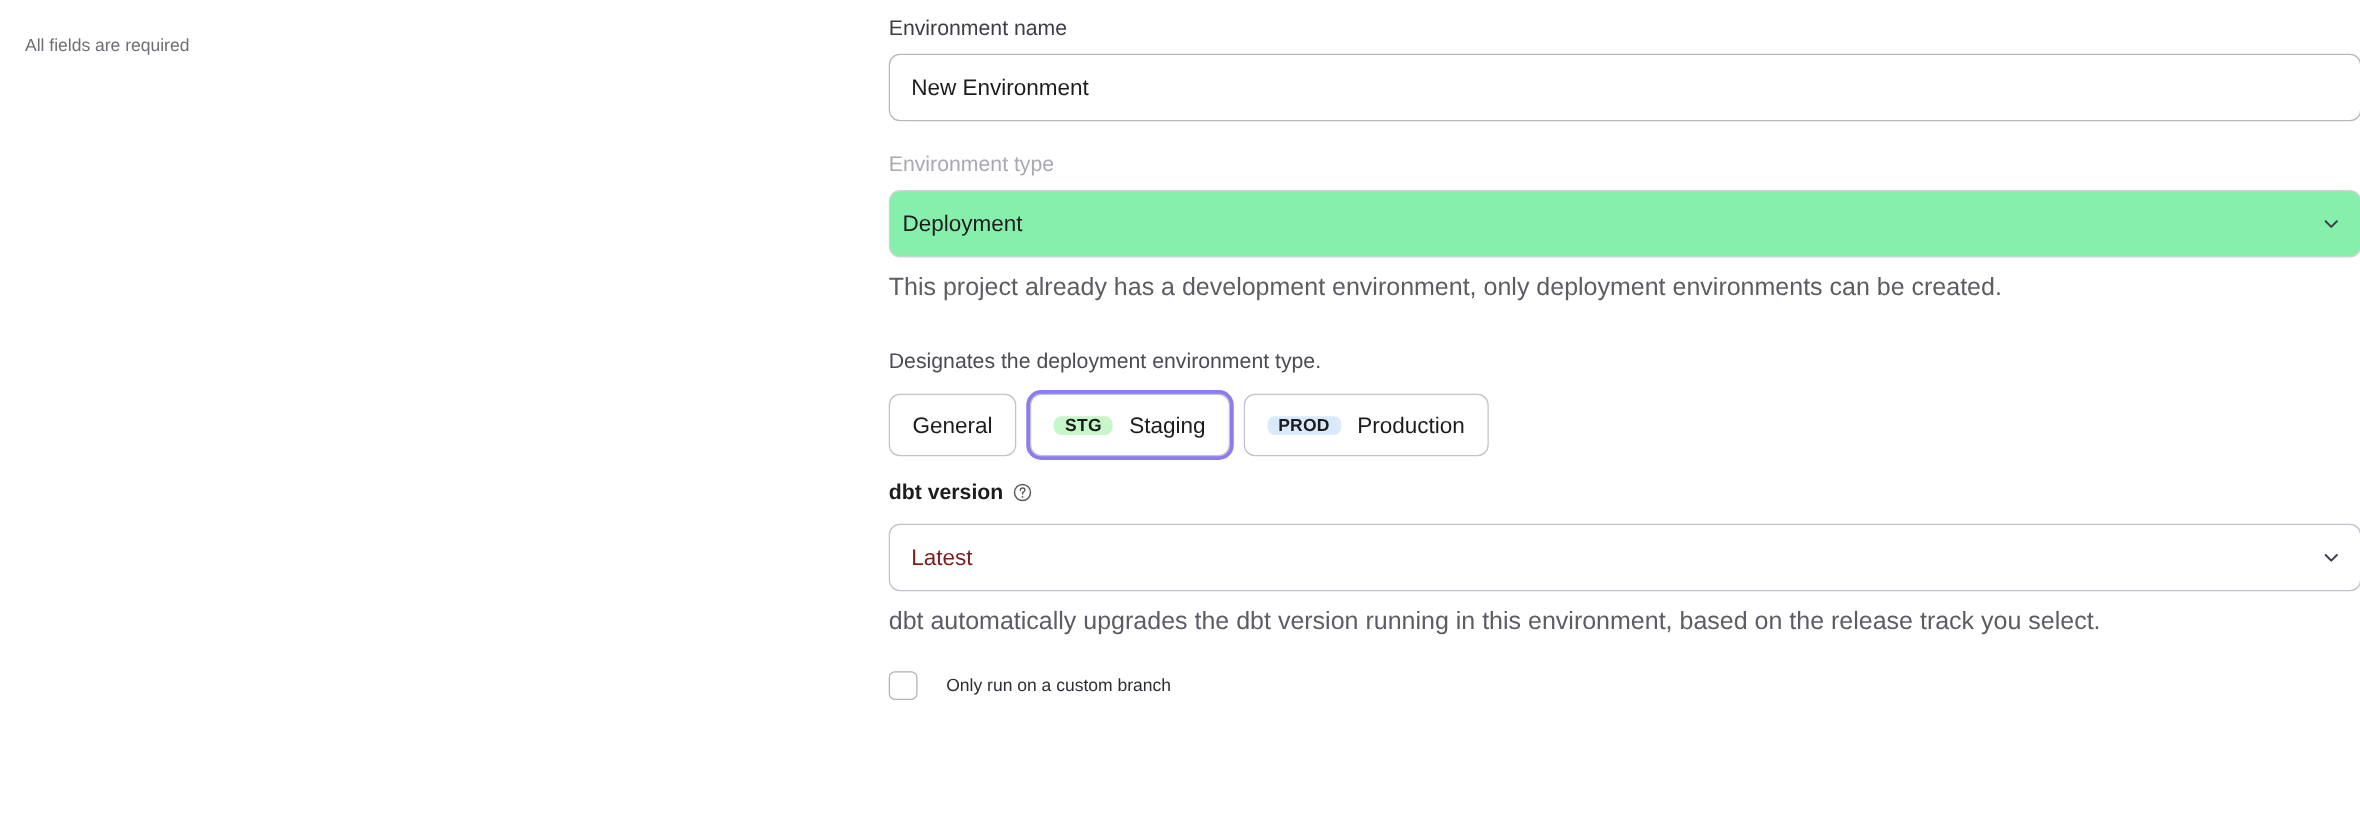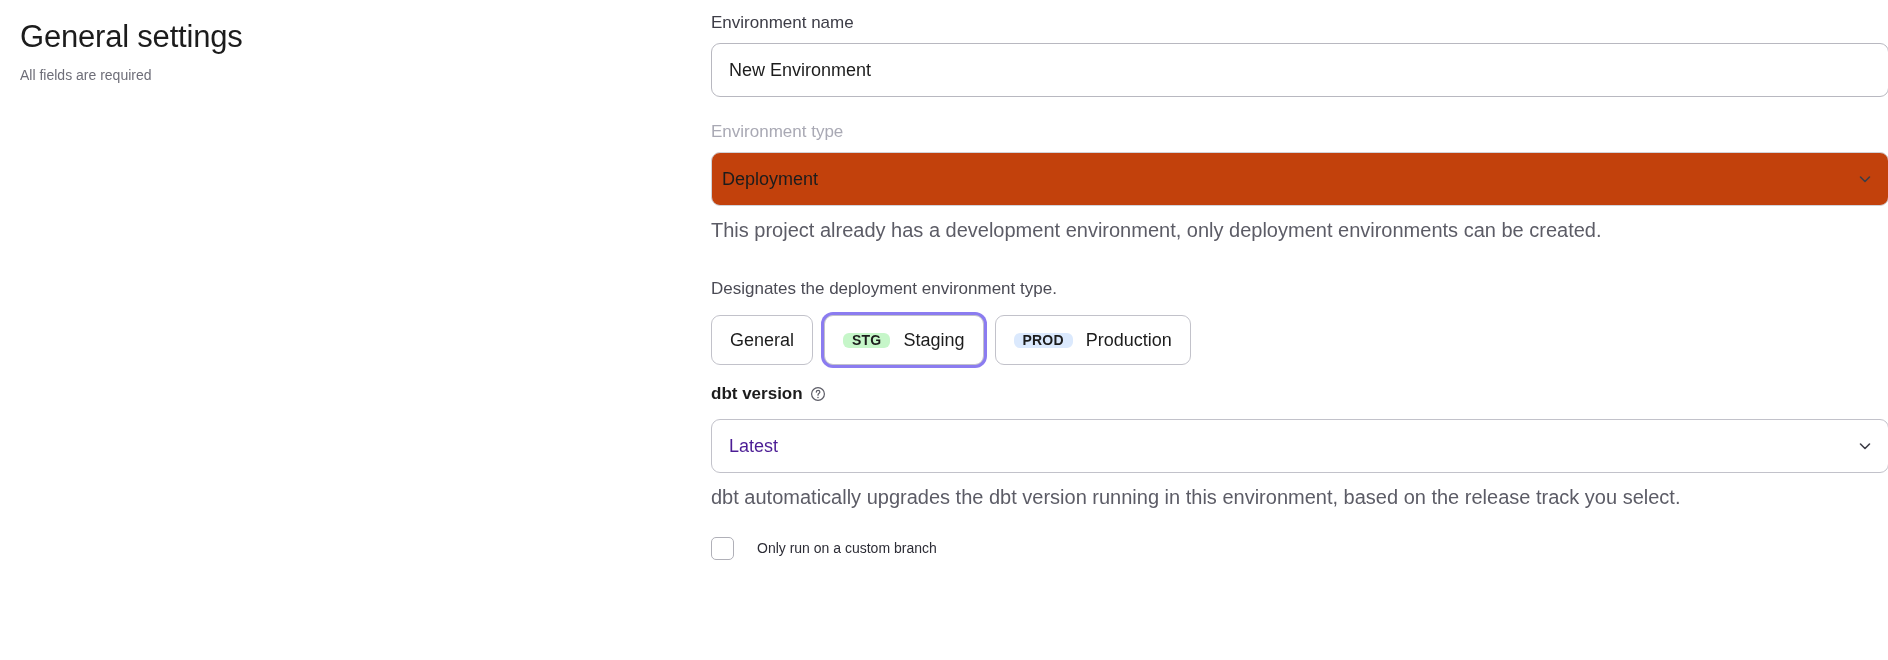--- a/index.html
+++ b/index.html
@@ -120,26 +120,26 @@
   .select-box {
     display: flex;
     align-items: center;
     width: 100%;
     height: 54px;
     border: 1px solid #c2c2ca;
     border-radius: 9px;
     background: #ffffff;
     padding: 0 44px 0 17px;
     font-size: 18px;
-    color: #4c1d95;
+    color: #7f1d1d;
     line-height: 54px;
   }
 
   .select-box.disabled {
-    background: #c2410c;
+    background: #86efac;
     border-color: #d2d2d8;
     color: #1c1c1c;
     padding-left: 10px;
   }
 
   .chevron {
     position: absolute;
     right: 16px;
     top: 50%;
     transform: translateY(-50%);
@@ -240,21 +240,20 @@
   .gap-24 { height: 24px; }
   .gap-18 { height: 18px; }
   .gap-14 { height: 14px; }
 </style>
 </head>
 <body>
 
 <div class="page">
 
   <div class="left-col">
-    <div class="page-title">General settings</div>
     <div class="page-subtitle">All fields are required</div>
   </div>
 
   <div class="form-col">
 
     <div class="field-block">
       <label class="field-label">Environment name</label>
       <input class="text-input" type="text" value="New Environment" style="">
     </div>
 

